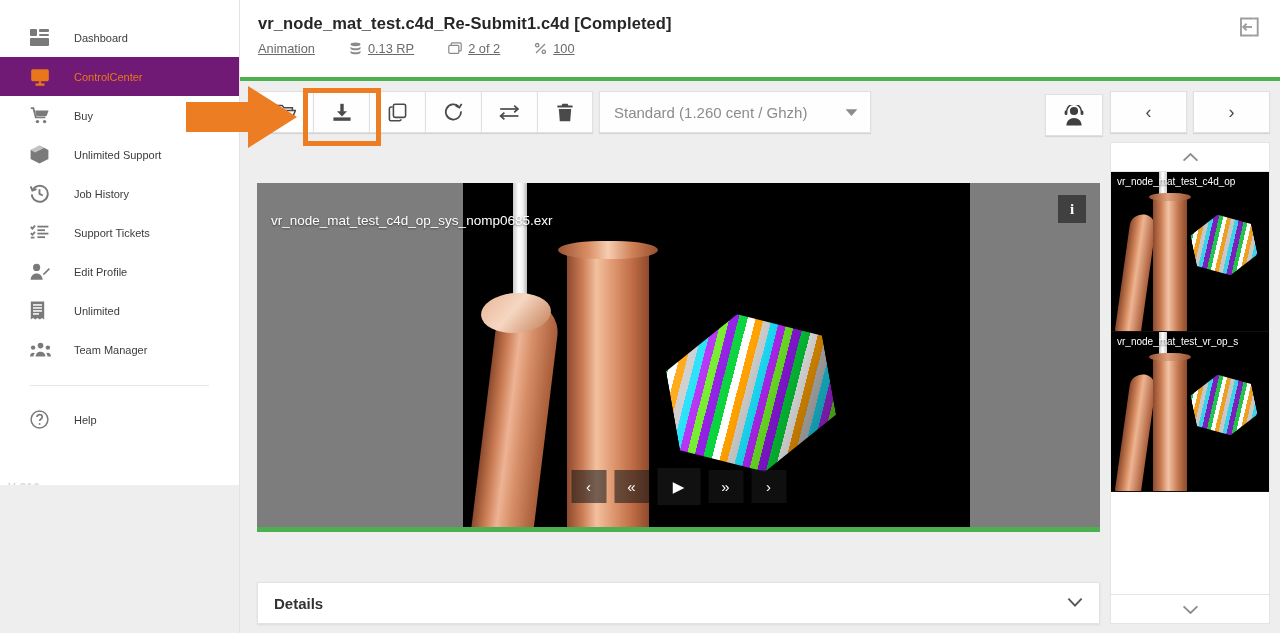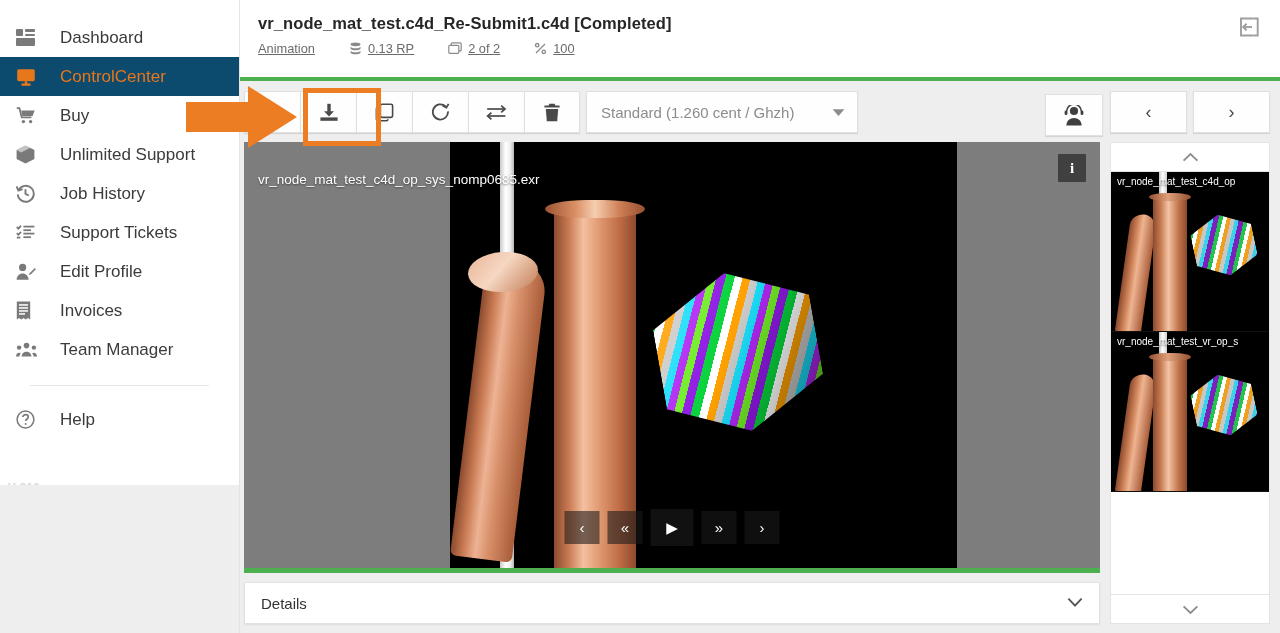--- a/index.html
+++ b/index.html
@@ -15,26 +15,26 @@
   .sidebar {
     width: 240px; height: 633px;
     background: #ffffff;
     border-right: 1px solid #e3e3e3;
     position: relative;
     flex: 0 0 240px;
     padding-top: 18px;
   }
   .nav-item {
     display: flex; align-items: center;
-    height: 39px; padding-left: 16px;
+    height: 39px; padding-left: 30px;
     cursor: pointer;
     color: #3b3b3b;
-    font-size: 17px;
-  }
-  .nav-item.active { background: #0c4a6e; color: #e8761b; }
+    font-size: 11px;
+  }
+  .nav-item.active { background: #701a75; color: #e8761b; }
   .nav-item .ic {
     width: 26px; height: 20px; margin-right: 18px;
     display: flex; align-items: center; justify-content: flex-start;
     color: #7a7a7a; flex: 0 0 26px;
   }
   .nav-item.active .ic { color: #e8761b; }
   .nav-item .lbl { white-space: nowrap; }
   .nav-sep {
     margin: 16px 30px 14px 30px;
     border-top: 1px solid #e6e6e6;
@@ -69,21 +69,21 @@
   .meta-item .mic { margin-right: 6px; display:flex; align-items:center; color:#8a8a8a; }
   .collapse-btn {
     position: absolute; right: 16px; top: 12px;
     width: 30px; height: 30px;
     display: flex; align-items: center; justify-content: center;
     cursor: pointer; color: #9e9e9e;
   }
 
   
   .body-area { flex: 1; display: flex; padding: 0; }
-  .center-col { flex: 1; display: flex; flex-direction: column; padding: 10px 10px 0 4px; }
+  .center-col { flex: 1; display: flex; flex-direction: column; padding: 10px 10px 0 17px; gap: 41px; }
   .toolbar { display: flex; align-items: center; height: 42px; margin-bottom: 9px; }
   .tbtn {
     width: 56px; height: 42px; background: #fefefe;
     border: 1px solid #e0e0e0; border-right: none;
     display: flex; align-items: center; justify-content: center;
     cursor: pointer; color: #4a4a4a;
     box-shadow: 0 1px 1px rgba(0,0,0,.10);
   }
   .tbtn:first-child { border-left: 1px solid #e0e0e0; }
   .tbtn.last { border-right: 1px solid #e0e0e0; }
@@ -181,21 +181,21 @@
   .pbtn.play { width: 43px; height: 37px; background: rgba(18,18,18,.93); }
 
   
   .details-bar {
     height: 42px; margin: 9px 0 9px 0;
     background: #ffffff; border: 1px solid #e2e2e2;
     display: flex; align-items: center; justify-content: space-between;
     padding: 0 16px; cursor: pointer;
     box-shadow: 0 1px 2px rgba(0,0,0,.08);
   }
-  .details-bar .dl { font-size: 15px; color: #333; }
+  .details-bar .dl { font-size: 15px; color: #333; font-weight: bold; }
   .details-bar .dc { color: #555; }
 
   
   .right-col {
     width: 170px; flex: 0 0 170px;
     padding: 10px 10px 0 0;
     display: flex; flex-direction: column;
   }
   .nav-pair { display: flex; gap: 6px; height: 42px; margin-bottom: 9px; }
   .navbtn {
@@ -352,21 +352,21 @@
         <svg width="15" height="19" viewBox="0 0 15 19" fill="currentColor">
           <path d="M0.8 0.6h13.4v17.8l-2.2-1.3-2.2 1.3-2.3-1.3-2.2 1.3-2.3-1.3-2.2 1.3z"></path>
           <g fill="#ffffff">
             <rect x="3" y="3.2" width="9" height="1.5"></rect>
             <rect x="3" y="6.2" width="9" height="1.5"></rect>
             <rect x="3" y="9.2" width="9" height="1.5"></rect>
             <rect x="3" y="12.2" width="6" height="1.5"></rect>
           </g>
         </svg>
       </span>
-      <span class="lbl">Invoices</span>
+      <span class="lbl">Unlimited</span>
     </div>
 
     <div class="nav-item">
       <span class="ic">
         <svg width="21" height="16" viewBox="0 0 21 16" fill="currentColor">
           <circle cx="10.5" cy="3.6" r="2.8"></circle>
           <path d="M5.6 14.6c0-2.9 2.2-4.9 4.9-4.9s4.9 2 4.9 4.9z"></path>
           <circle cx="3.1" cy="5.6" r="2.2"></circle>
           <path d="M0 14.6c0-2.3 1.4-3.9 3.1-3.9 .7 0 1.3.2 1.8.6-.9 1-1.4 2.2-1.4 3.3z"></path>
           <circle cx="17.9" cy="5.6" r="2.2"></circle>

